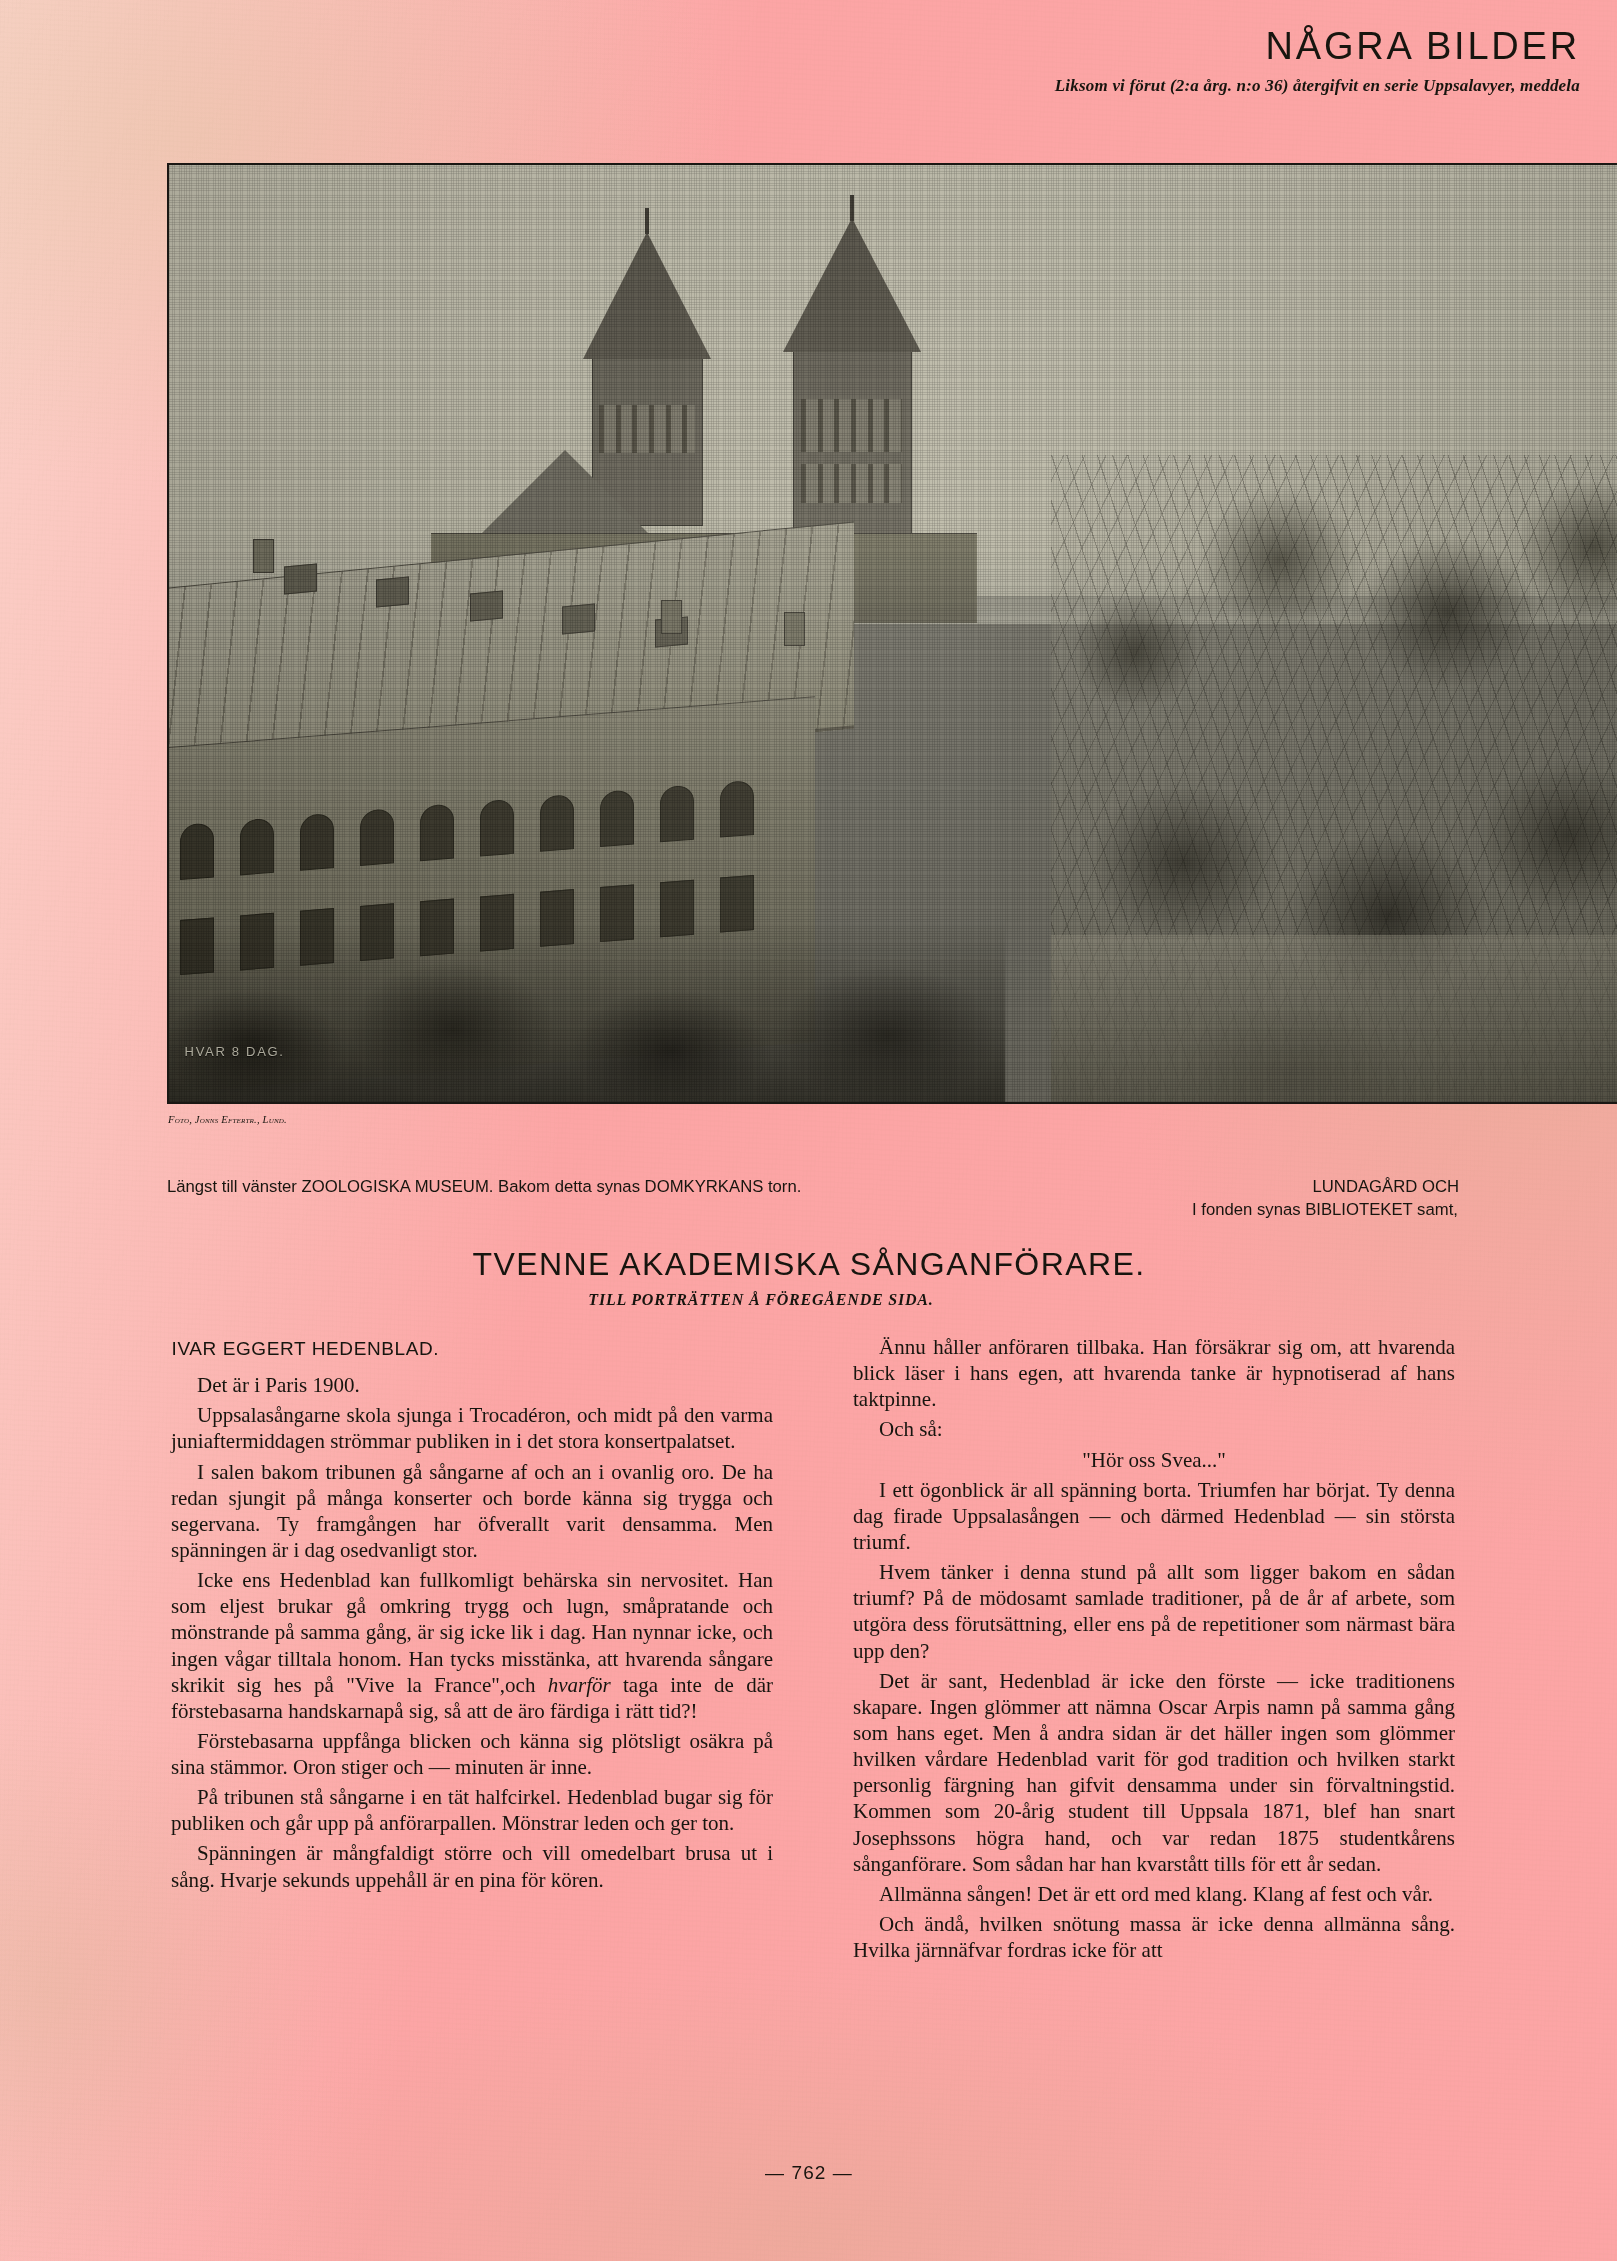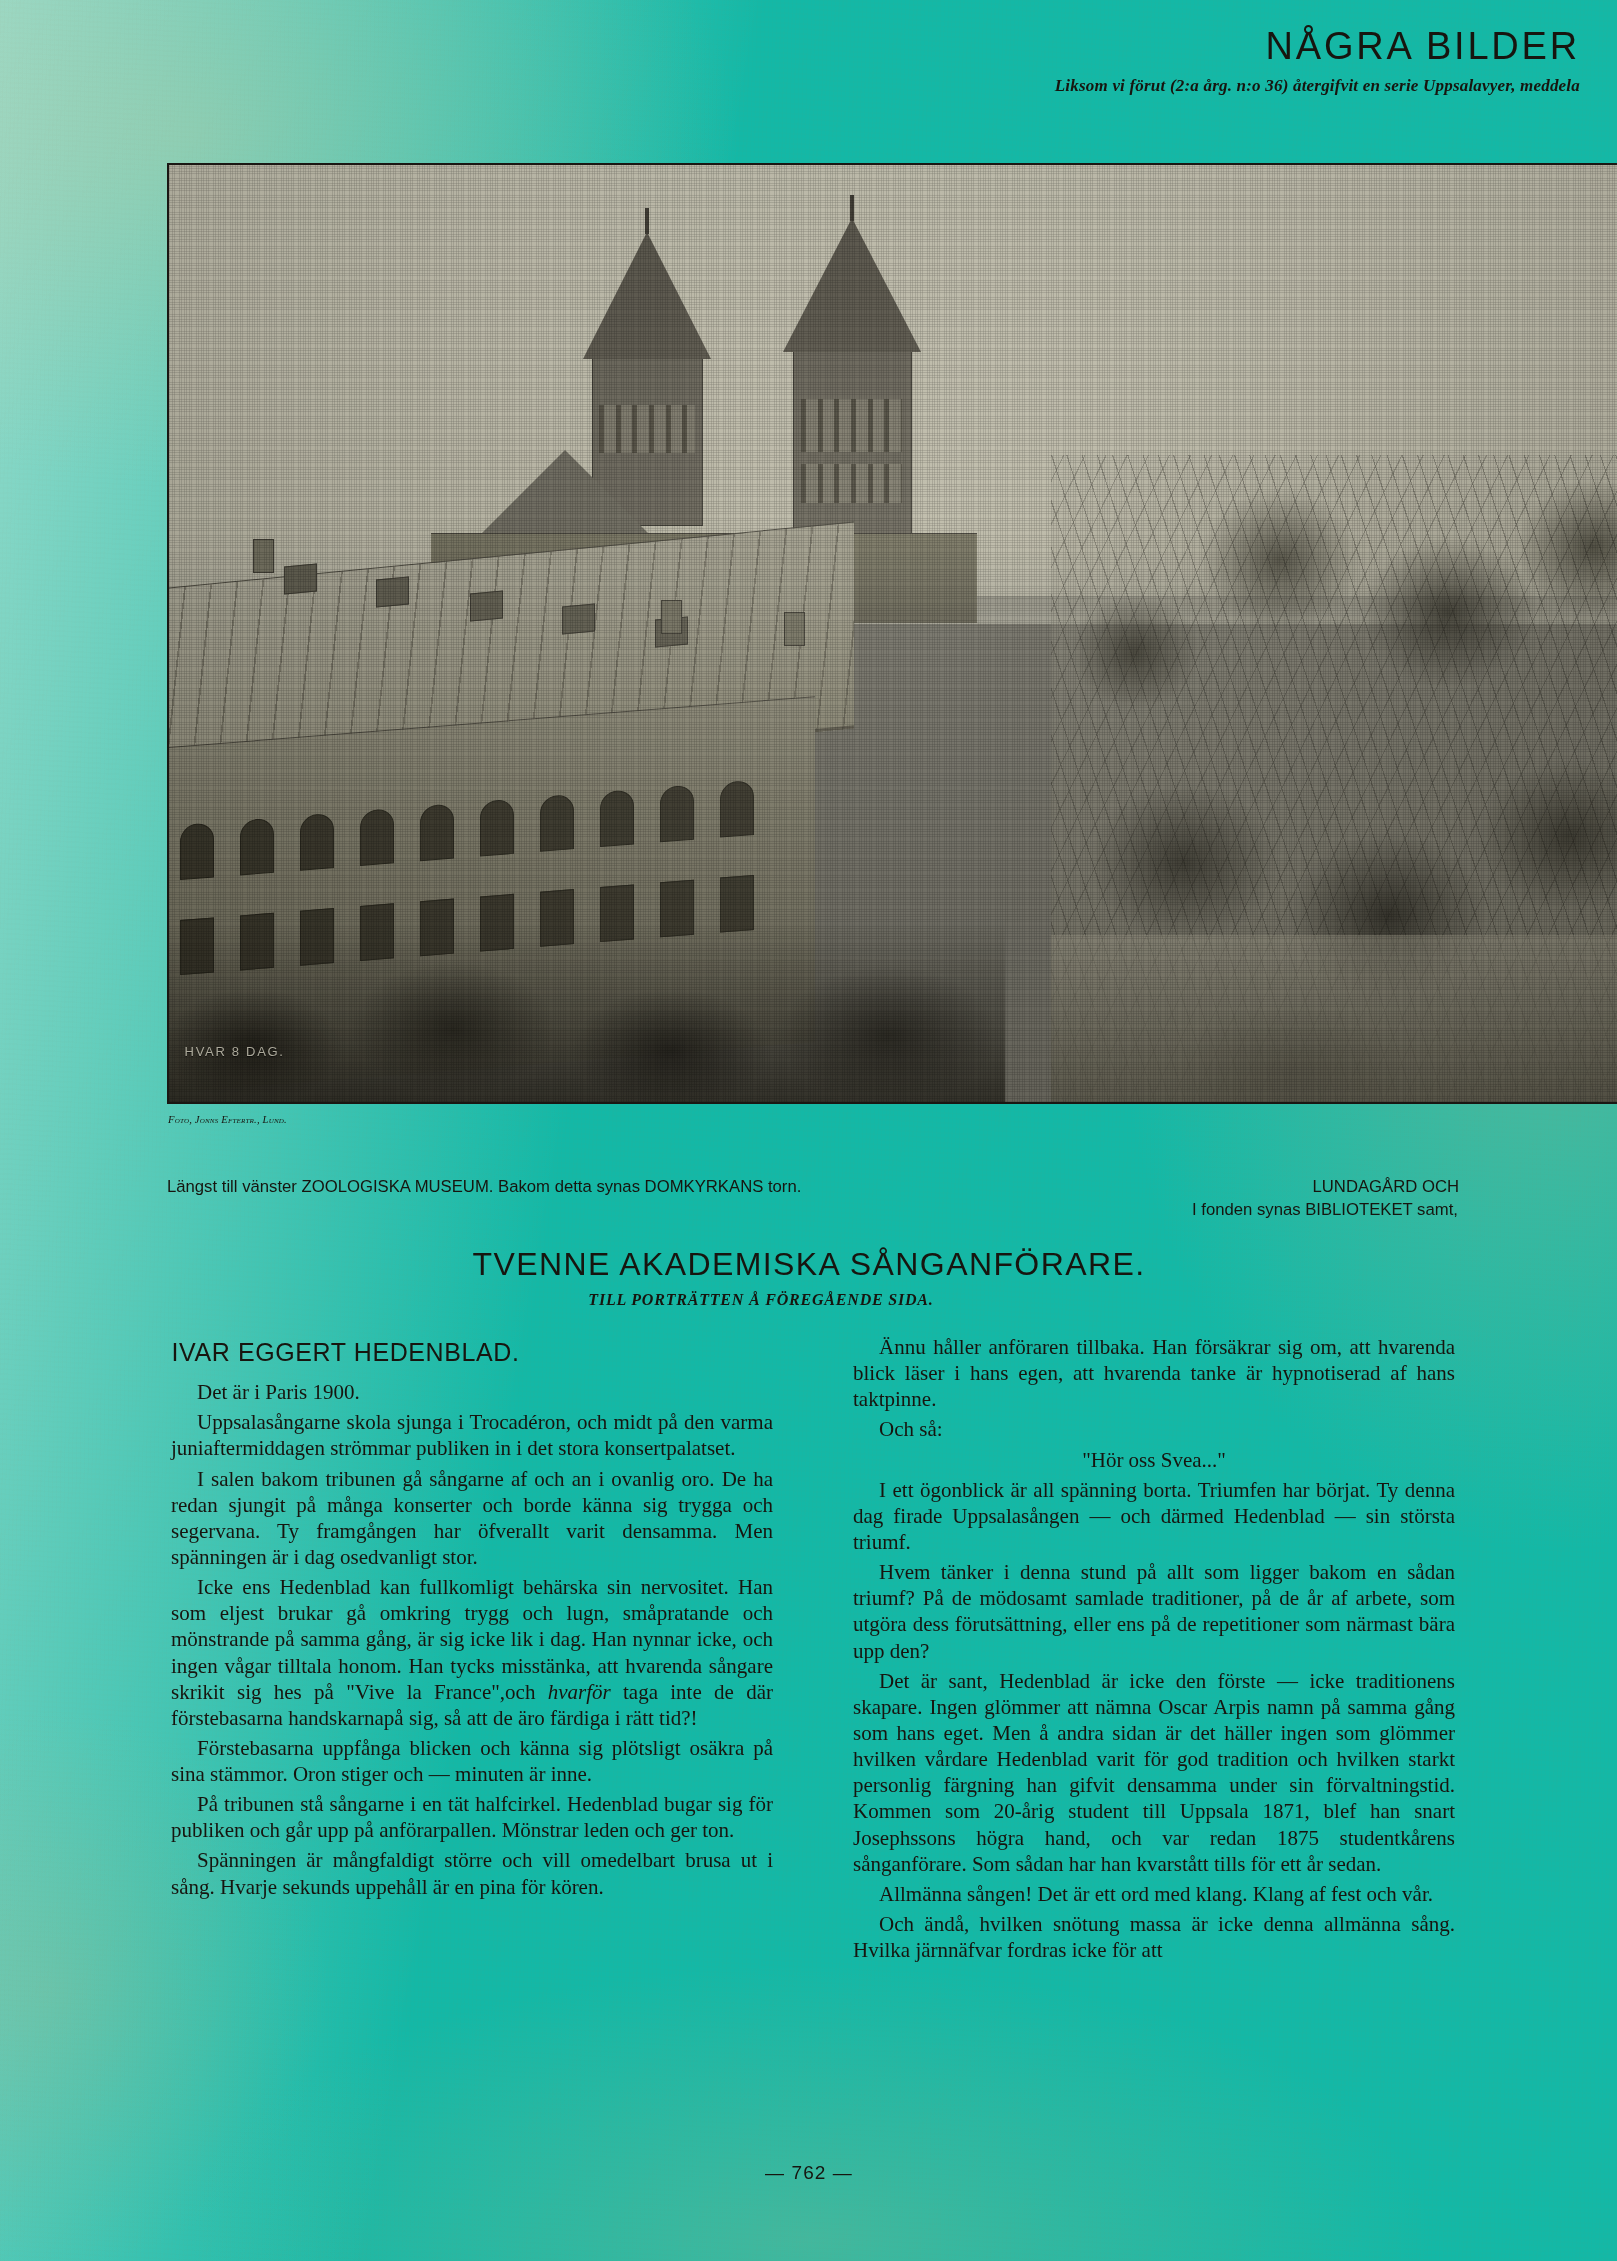--- a/index.html
+++ b/index.html
@@ -4,21 +4,21 @@
 <style>
   html, body {
     margin: 0;
     padding: 0;
     background: #3a3a38;
   }
   .page {
     position: relative;
     width: 1618px;
     height: 2261px;
-    background: #14b8a6;
+    background: #fca5a5;
     overflow: hidden;
     font-family: "Liberation Serif", serif;
     color: #17150f;
   }
   
   .page::before {
     content: "";
     position: absolute;
     inset: 0;
     pointer-events: none;
@@ -298,21 +298,21 @@
     position: absolute;
     top: 1330px; left: 167px;
     width: 1292px;
     height: 747px;
     display: flex;
     justify-content: space-between;
   }
   .col { width: 610px; }
   .col-head {
     font-family: "Liberation Sans", sans-serif;
-    font-size: 25px;
+    font-size: 19px;
     letter-spacing: 0.6px;
     margin: 7.8px 0 12.3px 0;
     padding-left: 4.5px;
   }
   .col p {
     margin: 4px;
     font-size: 21px;
     line-height: 1.245;
     text-align: justify;
     text-indent: 26px;

